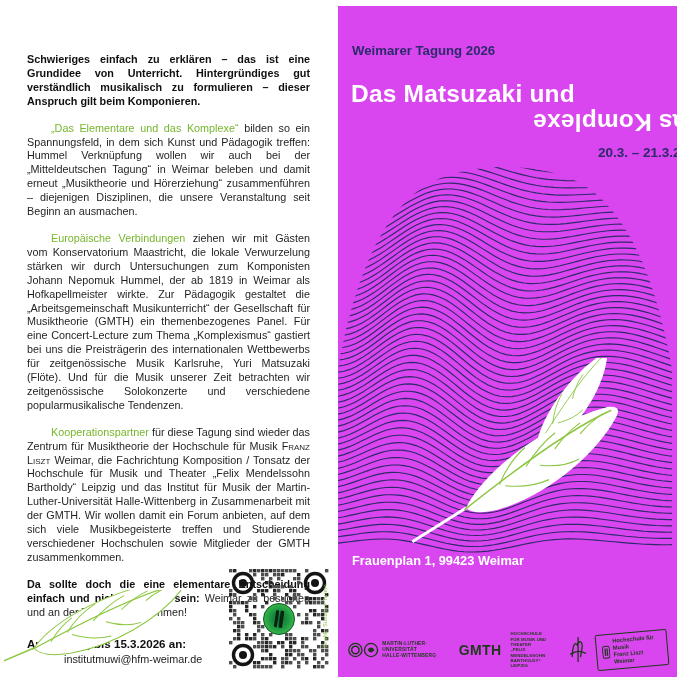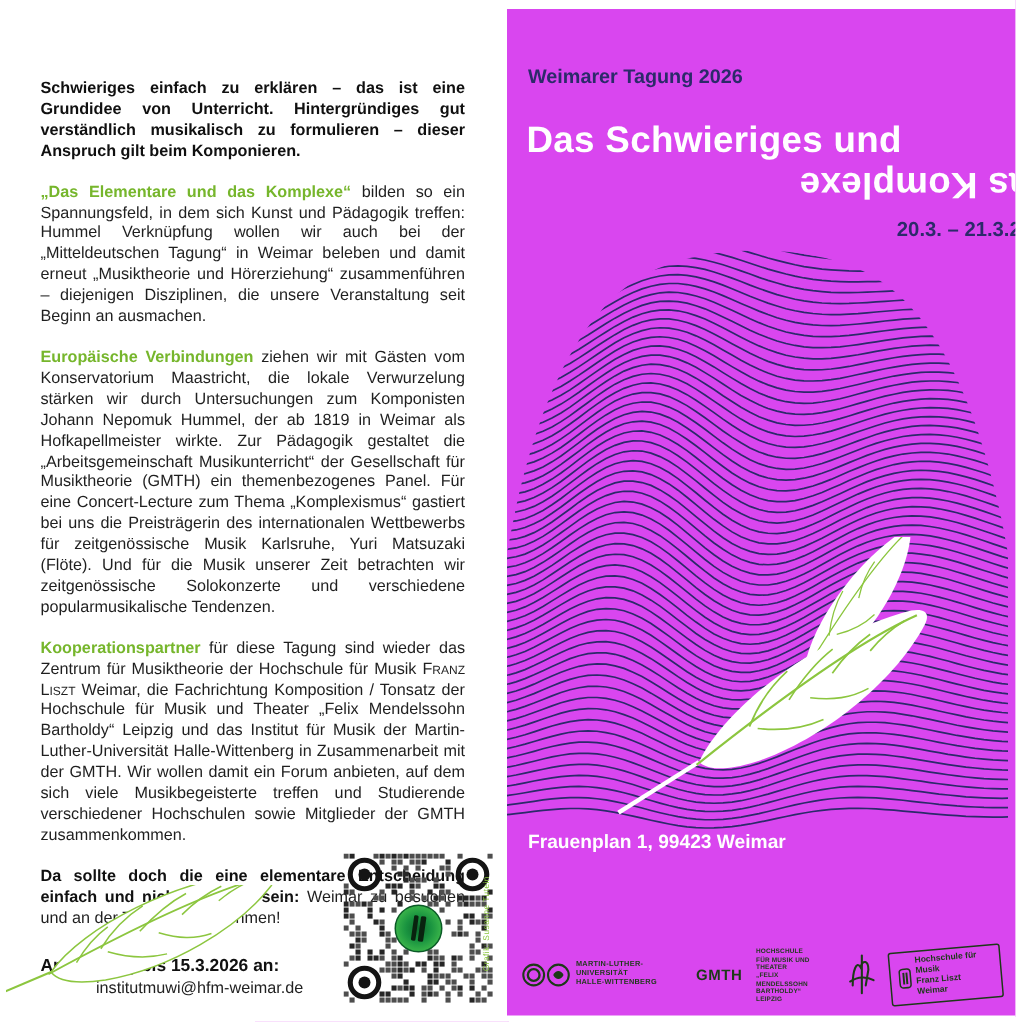--- a/index.html
+++ b/index.html
@@ -4,21 +4,21 @@
 <style>
   html,body{margin:0;padding:0;background:#fff;}
   .page{position:relative;width:677px;height:681px;background:#fff;overflow:hidden;
         font-family:"Liberation Sans",sans-serif;}
 
   
   .left{position:absolute;left:0;top:0;width:338px;height:681px;background:#fff;
         box-sizing:border-box;padding:53px 28px 0 27px;}
   .para{font-size:10.8px;line-height:13.9px;text-align:justify;color:#1f1f1f;margin:0 0 13px 0;}
   .b{font-weight:bold;color:#101010;}
-  .green{color:#76b62c;font-weight:bold;}
+  .green{color:#76b62c;font-weight:normal;margin-left:24px;}
   .sc{font-variant:small-caps;}
   .anmeld{margin-top:17px;font-size:11.6px;font-weight:bold;color:#101010;}
   .email{font-size:10.8px;color:#222;margin-top:3px;padding-left:37px;}
   .feather-left{position:absolute;left:4px;top:590px;}
   .qr{position:absolute;left:229px;top:569px;width:100px;height:100px;}
   .credit{position:absolute;left:322px;top:584px;font-size:5.6px;color:#8cc63f;
           writing-mode:vertical-rl;transform:rotate(180deg);letter-spacing:.3px;white-space:nowrap;}
 
   
   .rightp{position:absolute;left:338px;top:6px;width:379px;height:671px;background:#d946ef;overflow:hidden;}
@@ -28,21 +28,21 @@
   .t2row{position:absolute;right:13px;top:102px;}
   .t2{display:inline-block;font-size:24.5px;font-weight:bold;color:#fff;transform:rotate(180deg);letter-spacing:.2px;}
   .dates{position:absolute;right:14px;top:139px;font-size:13.5px;font-weight:bold;color:#2c2a6a;}
   #waves{position:absolute;left:0;top:156px;pointer-events:none;}
   #feathers-right{position:absolute;left:0;top:352px;pointer-events:none;}
   .venue{position:absolute;left:14px;top:547px;font-size:12.8px;font-weight:bold;color:#fff;line-height:16.5px;}
   .logos{position:absolute;left:10px;top:620px;width:320px;height:48px;display:flex;align-items:center;}
   .logo-dark{color:#1c3a17;}
   .mlu{display:flex;align-items:center;gap:3px;}
   .mlu-text{font-size:4.9px;font-weight:bold;line-height:6px;letter-spacing:.2px;}
-  .gmth{margin-left:11px;font-size:10px;font-weight:bold;letter-spacing:.4px;text-align:right;}
+  .gmth{margin-left:11px;font-size:14px;font-weight:bold;letter-spacing:.4px;text-align:right;}
   .hmt{margin-left:9px;font-size:4.3px;font-weight:bold;line-height:5.3px;letter-spacing:.1px;}
   .mono{margin-left:11px;}
   .stamp{margin-left:9px;transform:rotate(-5deg);border:1.7px solid #1c3a17;border-radius:2px;
          padding:3px 5px;display:flex;align-items:center;gap:3px;background:transparent;}
   .stamp-text{font-size:5.7px;font-weight:bold;line-height:7px;}
 </style>
 </head>
 <body>
 
 <div class="page">
@@ -316,21 +316,21 @@
           <rect x="46" y="41.5" width="3" height="17" rx="1" fill="#09230f"></rect>
           <rect x="50.6" y="41.5" width="3.6" height="17" rx="1" fill="#09230f"></rect>
         </g>
       </svg>
 
     <div class="credit">Grafik: Susanne Tutein</div>
   </div>
 
   <div class="rightp">
     <div class="kicker">Weimarer Tagung 2026</div>
-    <div class="t1">Das Schwieriges und</div>
+    <div class="t1">Das Matsuzaki und</div>
     <div class="t2row"><span class="t2">Das Komplexe</span></div>
     <div class="dates">20.3. – 21.3.2026</div>
 
     <svg id="waves" width="334" height="392" viewBox="0 0 334 392">
         <defs>
           <clipPath id="dome">
             <path d="M-14,394 C-14,200 22,68 84,26 C124,-2 210,-2 250,26 C312,68 348,200 348,394 Z"></path>
           </clipPath>
         </defs>
         <g clip-path="url(#dome)">

